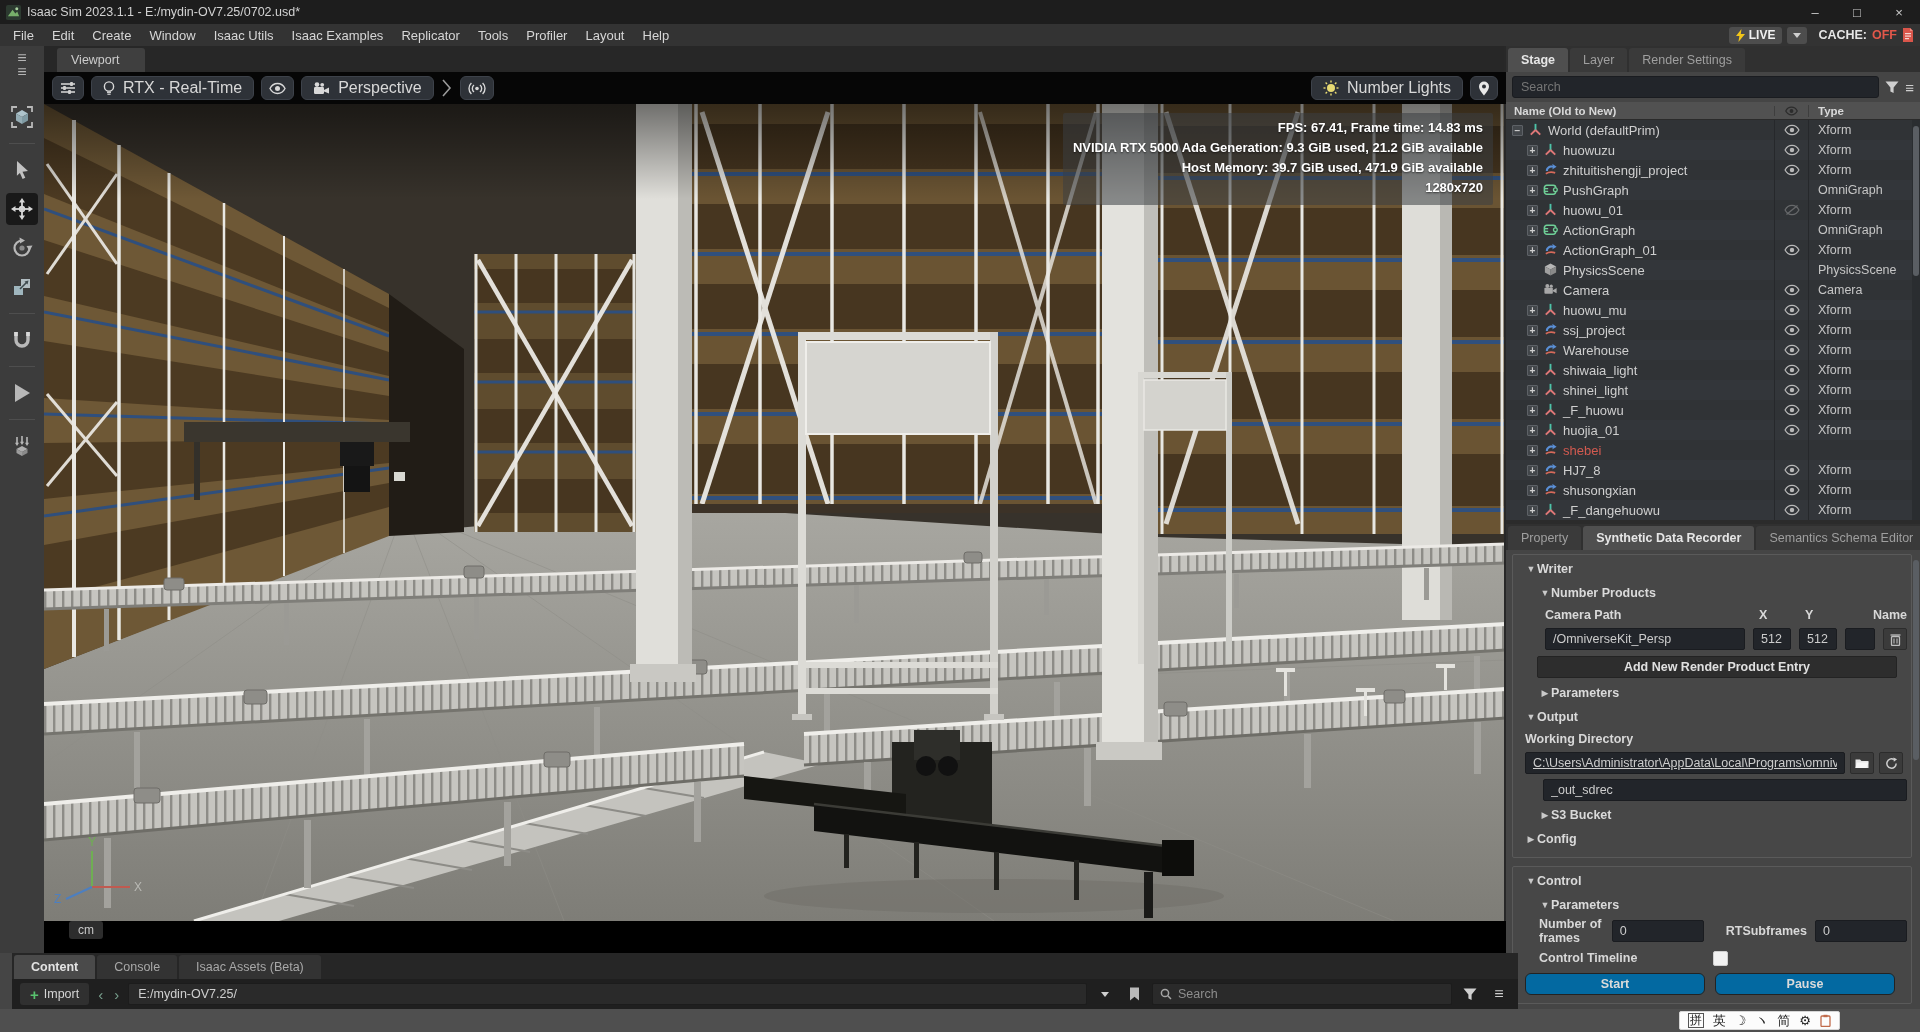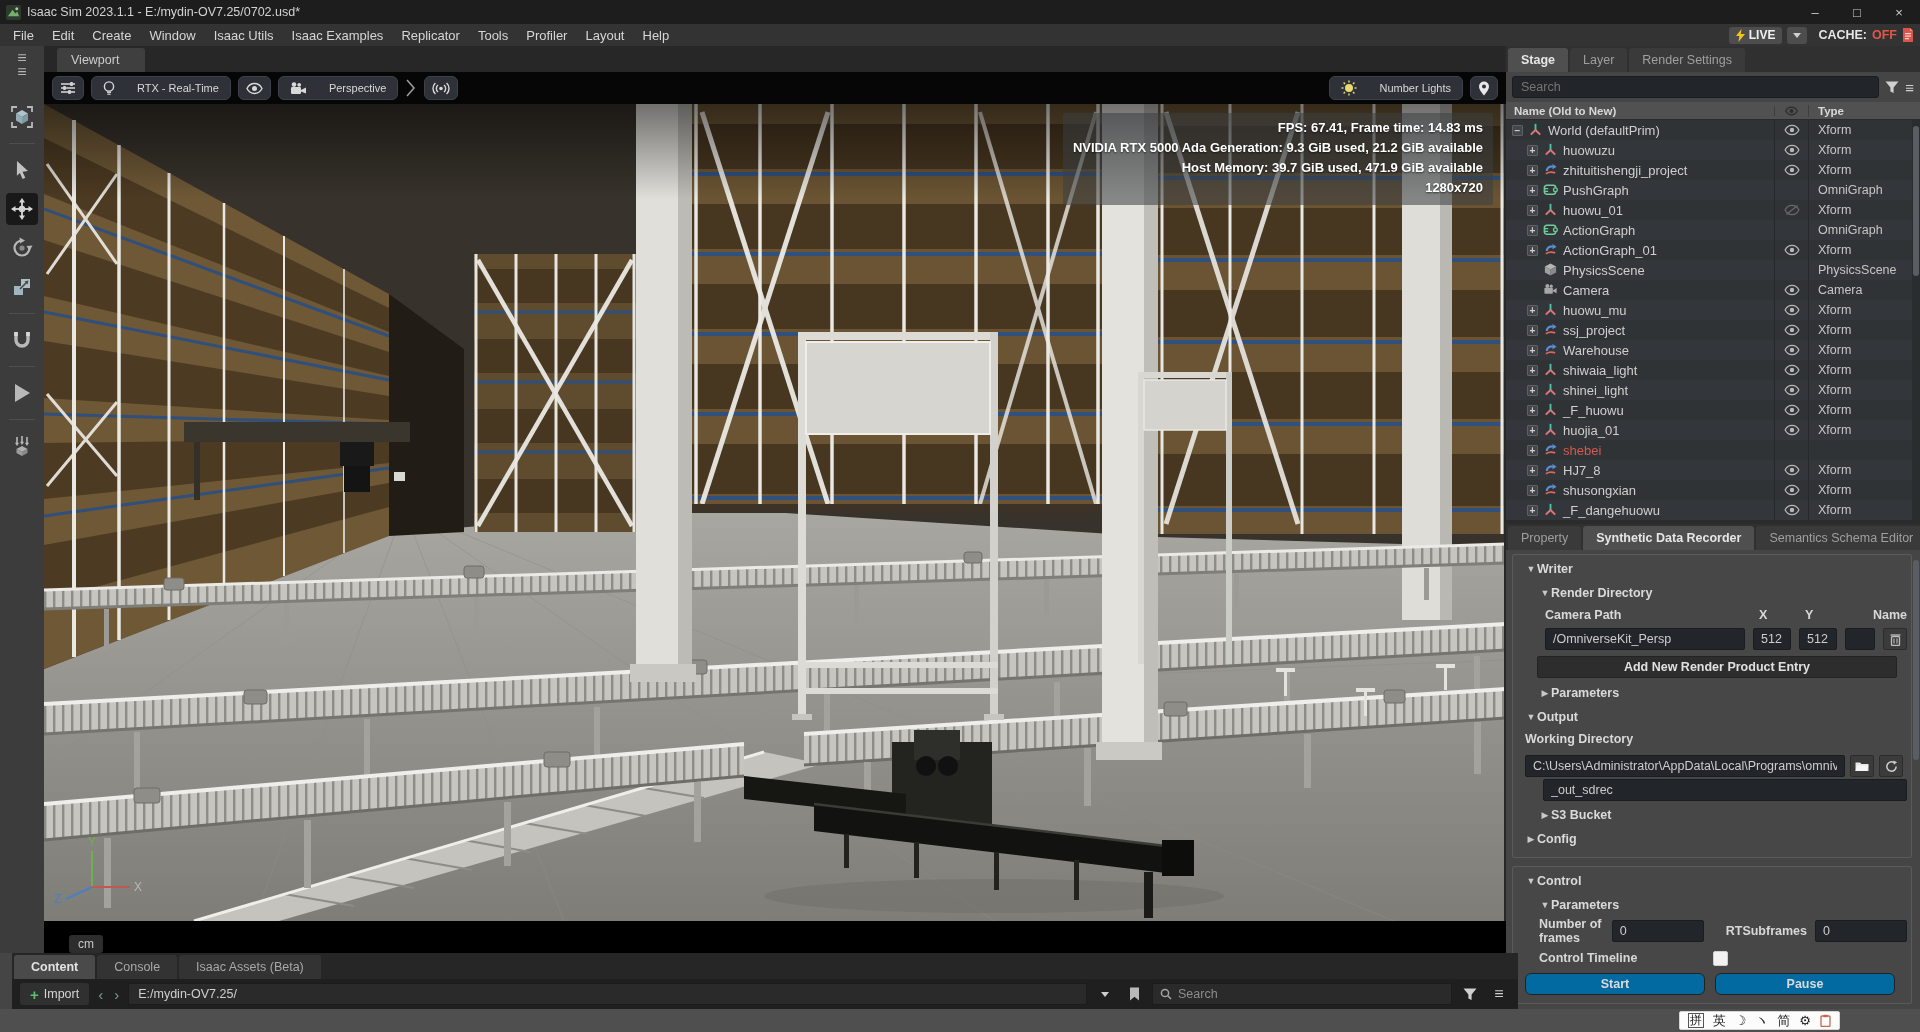--- a/index.html
+++ b/index.html
@@ -31,26 +31,26 @@
   .rail-tool { width:32px; height:32px; border-radius:4px; display:flex; align-items:center; justify-content:center; }
   .rail-tool.active { background:#191919; }
   .rail-sep { width:26px; height:1px; background:#4e4e4e; margin:3px 0; }
 
   
   .viewport { position:absolute; left:44px; top:46px; width:1462px; height:907px; background:#000; }
   .vp-tabbar { height:26px; background:#272727; display:flex; align-items:flex-end; }
   .vp-tab { height:24px; margin-left:13px; background:#3f3f3f; border-radius:3px 3px 0 0; padding:0 26px 0 14px; display:flex; align-items:center; font-size:12.5px; color:#cccccc; }
   .vp-canvas { position:relative; width:1462px; height:881px; background:#000; }
   .vp-toolbar { position:absolute; left:0; top:0; width:100%; height:32px; background:#060606; display:flex; align-items:center; padding:0 8px; gap:7px; z-index:5; }
-  .pill { background:#2e3238; border:1px solid #3d424a; border-radius:6px; height:24px; display:flex; align-items:center; gap:22px; padding:0 11px; color:#d8d8d8; font-size:11px; white-space:nowrap; }
+  .pill { background:#2e3238; border:1px solid #3d424a; border-radius:6px; height:24px; display:flex; align-items:center; gap:8px; padding:0 11px; color:#d8d8d8; font-size:16px; white-space:nowrap; }
   .pill.icon-only { padding:0 7px; }
   .vp-toolbar-right { margin-left:auto; display:flex; align-items:center; gap:7px; }
   .vp-scene { position:absolute; left:0; top:32px; width:1462px; height:817px; }
   .vp-hud { position:absolute; top:41px; right:13px; background:rgba(58,62,66,0.55); border-radius:2px; padding:5px 10px 6px; text-align:right; color:#ffffff; font-size:13px; font-weight:bold; line-height:1.55; z-index:4; text-shadow:0 1px 2px rgba(0,0,0,.6); }
-  .vp-letterbox { position:absolute; left:0; bottom:0; width:100%; height:32px; background:#000; display:flex; align-items:flex-end; z-index:5; }
+  .vp-letterbox { position:absolute; left:0; bottom:0; width:100%; height:32px; background:#000; display:flex; align-items:flex-start; z-index:5; }
   .unit-badge { margin-left:25px; background:#2d2d2d; border-radius:3px; padding:2px 9px; font-size:12px; color:#c8c8c8; }
   .axis-gizmo { position:absolute; left:10px; bottom:40px; z-index:4; }
 
   
   .right-panel { position:absolute; left:1504px; top:46px; width:416px; height:963px; background:#454545; border-left:2px solid #282828; }
   .rtabs { height:26px; background:#303030; display:flex; align-items:flex-end; gap:2px; padding:0 0 0 2px; }
   .rtab { height:24px; padding:0 13px; display:flex; align-items:center; font-size:12.5px; color:#9f9f9f; background:#3a3a3a; border-radius:3px 3px 0 0; white-space:nowrap; }
   .rtab.active { background:#4f4f4f; color:#e6e6e6; font-weight:bold; }
   .search-row { height:30px; display:flex; align-items:center; padding:0 6px 0 6px; gap:6px; background:#454545; }
   .search-input { flex:1; height:22px; background:#22252a; border:1px solid #1a1c20; border-radius:3px; color:#b9b9b9; font-size:12.5px; padding:0 8px; outline:none; }
@@ -86,21 +86,21 @@
   .cp-header { display:flex; align-items:center; font-weight:bold; color:#d8d8d8; }
   .cp-header .hl1 { margin-left:30px; flex:1; }
   .cp-header .hx { width:46px; text-align:left; } .cp-header .hy { width:46px; }
   .cp-header .hn { width:56px; text-align:right; }
   .cp-row { display:flex; align-items:center; gap:8px; padding-left:30px; }
   .cp-input { width:200px; }
   .xy-input { width:38px; overflow:hidden; }
   .name-input { width:30px; }
   .sq-btn { width:24px; height:22px; background:#3b3b3b; border:1px solid #2c2c2c; border-radius:2px; display:flex; align-items:center; justify-content:center; }
   .wide-btn { flex:1; height:22px; background:#2d2d2d; border:1px solid #232323; border-radius:2px; color:#e0e0e0; font-weight:bold; font-size:12.5px; display:flex; align-items:center; justify-content:center; margin:0 10px 0 22px; }
-  .dir-row { display:flex; align-items:flex-end; gap:5px; padding-left:10px; padding-right:4px; }
+  .dir-row { display:flex; align-items:center; gap:5px; padding-left:10px; padding-right:4px;text-decoration:underline; }
   .dir-input { flex:1; white-space:nowrap; overflow:hidden; }
   .out-input { margin-left:28px; width:372px; }
   .frames-row { display:flex; align-items:center; gap:8px; padding-left:24px; }
   .frames-input { width:92px; }
   .checkbox { width:15px; height:15px; background:#f2f2f2; border-radius:2px; border:1px solid #cfcfcf; }
   .btn-row { display:flex; gap:10px; padding:0 12px 0 10px; align-items:center; }
   .run-btn { flex:1; height:22px; background:#0369a1; border:1px solid #232323; border-radius:6px; color:#dadada; font-weight:bold; display:flex; align-items:center; justify-content:center; }
   .sdr-scrollthumb { position:absolute; right:1px; top:10px; width:6px; height:200px; background:#5a5e63; border-radius:3px; }
 
   
@@ -1150,21 +1150,21 @@
       </div>
 
     <div class="sdr-content">
       <div class="frame">
         <div class="crow h24 ind1">
             <span class="tri">▼</span>
             <span class="sect-label">Writer</span>
           </div>
         <div class="crow h24 ind2">
             <span class="tri">▼</span>
-            <span class="sect-label">Render Directory</span>
+            <span class="sect-label">Number Products</span>
           </div>
         <div class="crow h20 cp-header">
           <span class="hl1">Camera Path</span>
           <span class="hx">X</span>
           <span class="hy">Y</span>
           <span class="hn">Name</span>
         </div>
         <div class="crow h28 cp-row">
           <input class="tinput cp-input" readonly="" value="/OmniverseKit_Persp" style="">
           <input class="tinput xy-input" readonly="" value="512" style="">

